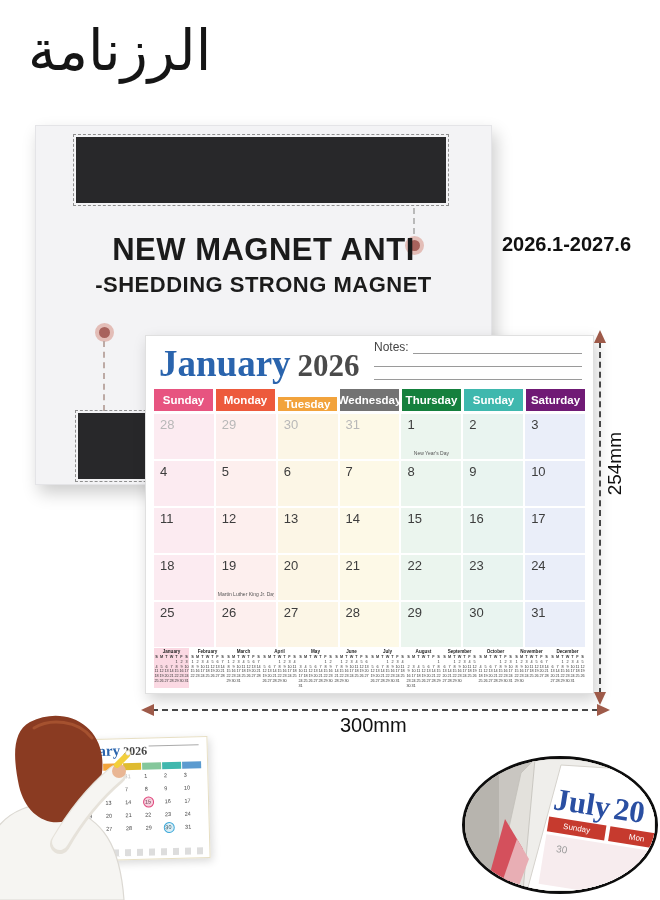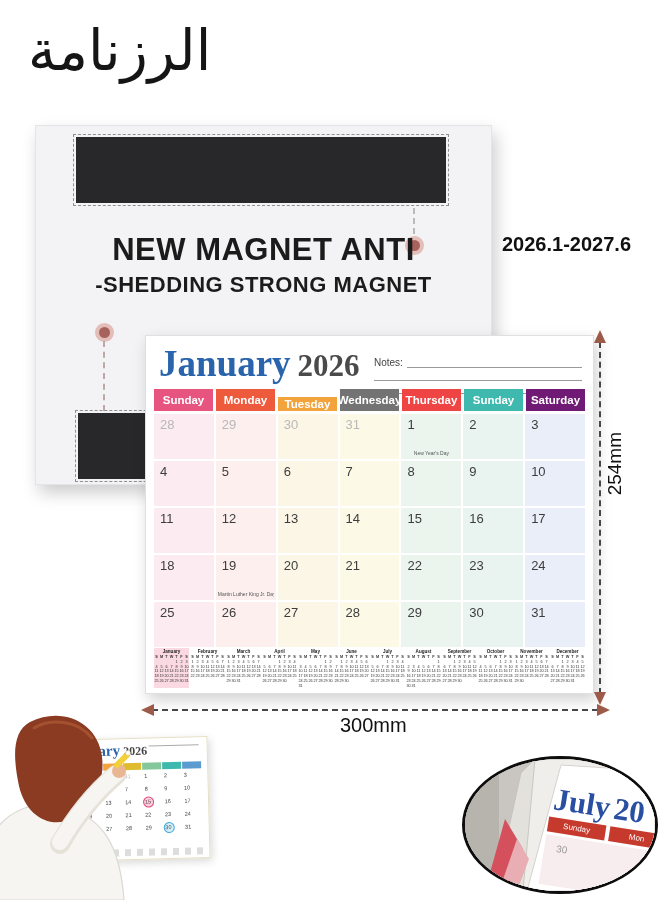--- a/index.html
+++ b/index.html
@@ -30,21 +30,21 @@
 
   
   .range-label{position:absolute;left:502px;top:233px;font-size:20px;font-weight:bold;color:#111;}
 
   
   .calendar-page{position:absolute;left:145px;top:335px;width:447px;height:357px;background:#fff;
                  border:1px solid #e0e0e0;box-shadow:3px 6px 14px rgba(0,0,0,.18);}
   .cal-title{position:absolute;left:13px;top:6px;white-space:nowrap;}
   .cal-month{font-family:"Liberation Serif",serif;font-weight:bold;font-size:37px;color:#2a64ad;}
   .cal-year{font-family:"Liberation Serif",serif;font-weight:bold;font-size:31px;color:#4a4a4a;margin-left:7px;}
-  .notes{position:absolute;left:228px;top:20px;width:208px;font-size:10px;color:#444;}
+  .notes{position:absolute;left:228px;top:4px;width:208px;font-size:12px;color:#444;}
   .notes-row1{display:flex;align-items:flex-end;}
   .notes-label{flex:0 0 auto;margin-right:4px;}
   .note-line{flex:1;border-bottom:1px solid #9a9a9a;height:11px;}
   .note-line.full{margin-top:12px;height:0;}
   .day-header-row{position:absolute;left:8px;right:8px;top:53px;display:flex;gap:3px;height:22px;}
   .day-header{flex:1;color:#fff;font-size:11.5px;font-weight:bold;display:flex;align-items:center;
               justify-content:center;overflow:hidden;}
   .calendar-grid{position:absolute;left:8px;right:8px;top:78px;display:grid;
                  grid-template-columns:repeat(7,1fr);grid-auto-rows:45px;gap:2px;}
   .day-cell{position:relative;font-size:13px;color:#3d3d3d;}
@@ -128,21 +128,21 @@
       <span class="note-line"></span>
     </div>
     <div class="note-line full"></div>
     <div class="note-line full"></div>
   </div>
   <div class="day-header-row">
       <div class="day-header" style="background: rgb(231, 84, 128);">Sunday</div>
       <div class="day-header" style="background: rgb(237, 90, 60);">Monday</div>
       <div class="day-header" style="background: rgb(242, 163, 60); margin-top: 8px;">Tuesday</div>
       <div class="day-header" style="background: #737373;">Wednesday</div>
-      <div class="day-header" style="background: #ef4444;">Thursday</div>
+      <div class="day-header" style="background: #15803d;">Thursday</div>
       <div class="day-header" style="background: rgb(63, 184, 174);">Sunday</div>
       <div class="day-header" style="background: #701a75;">Saturday</div>
     </div>
   <div class="calendar-grid">
       <div class="day-cell out" style="background: rgb(252, 235, 241);">
         <div class="day-num">28</div>
       </div>
       <div class="day-cell out" style="background: rgb(253, 239, 238);">
         <div class="day-num">29</div>
       </div>

